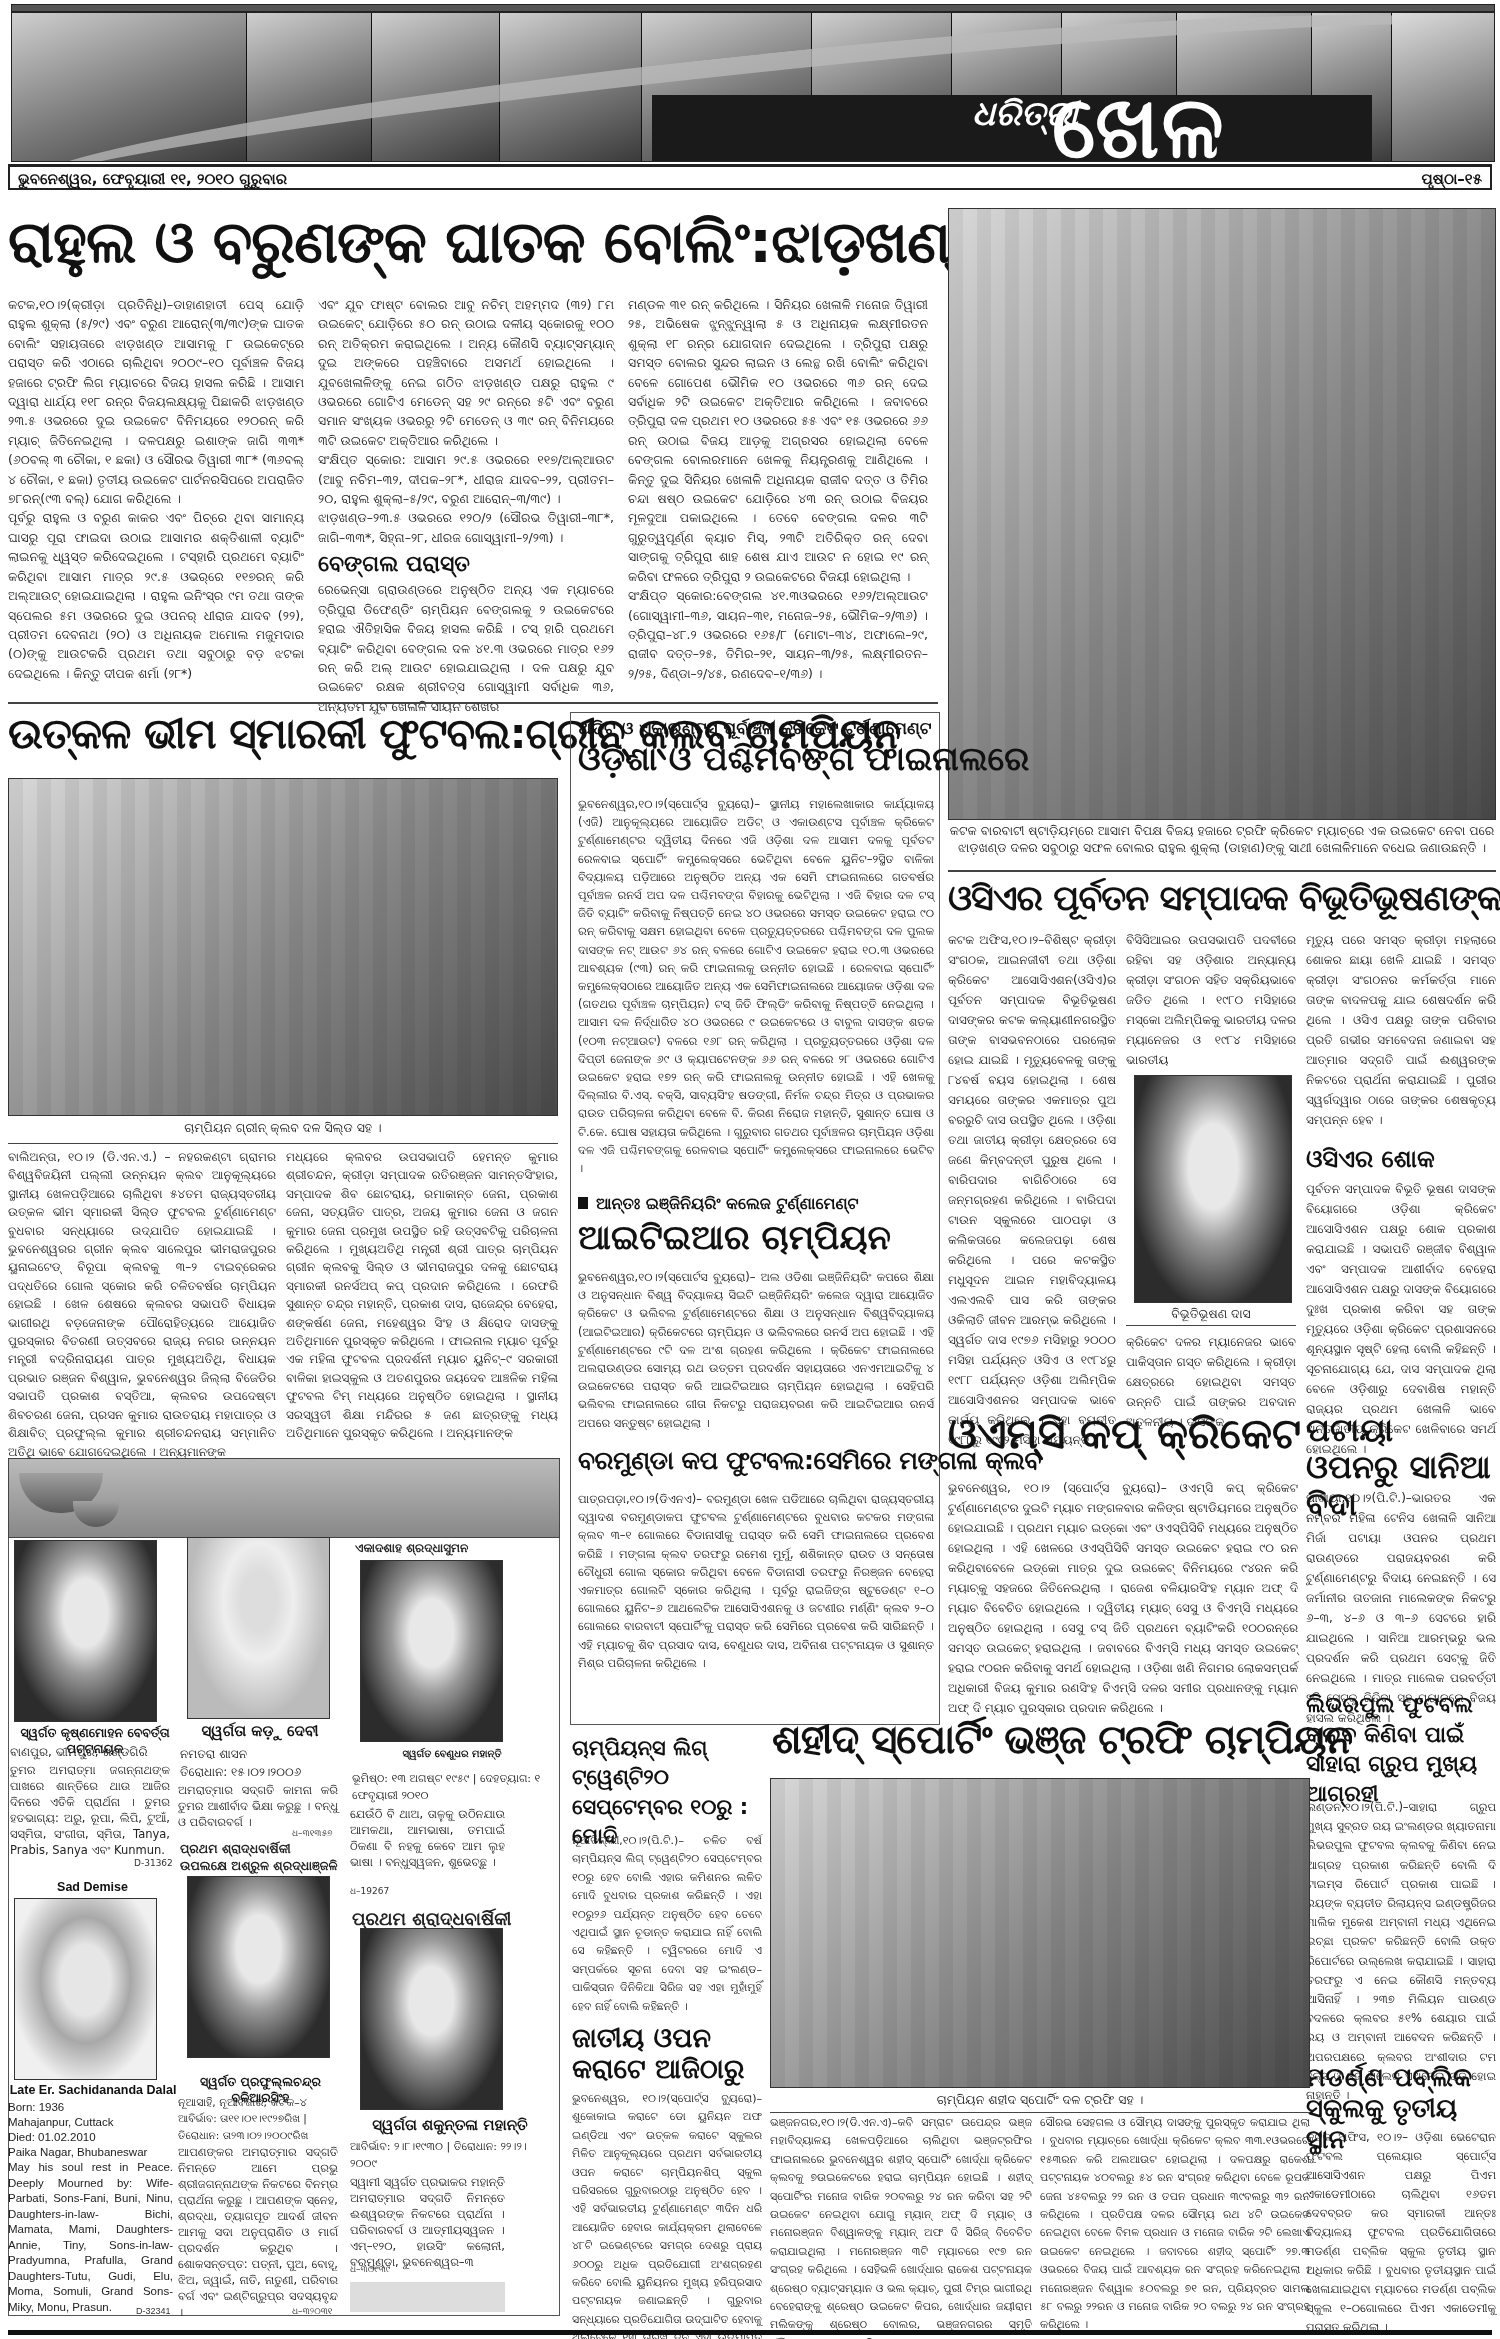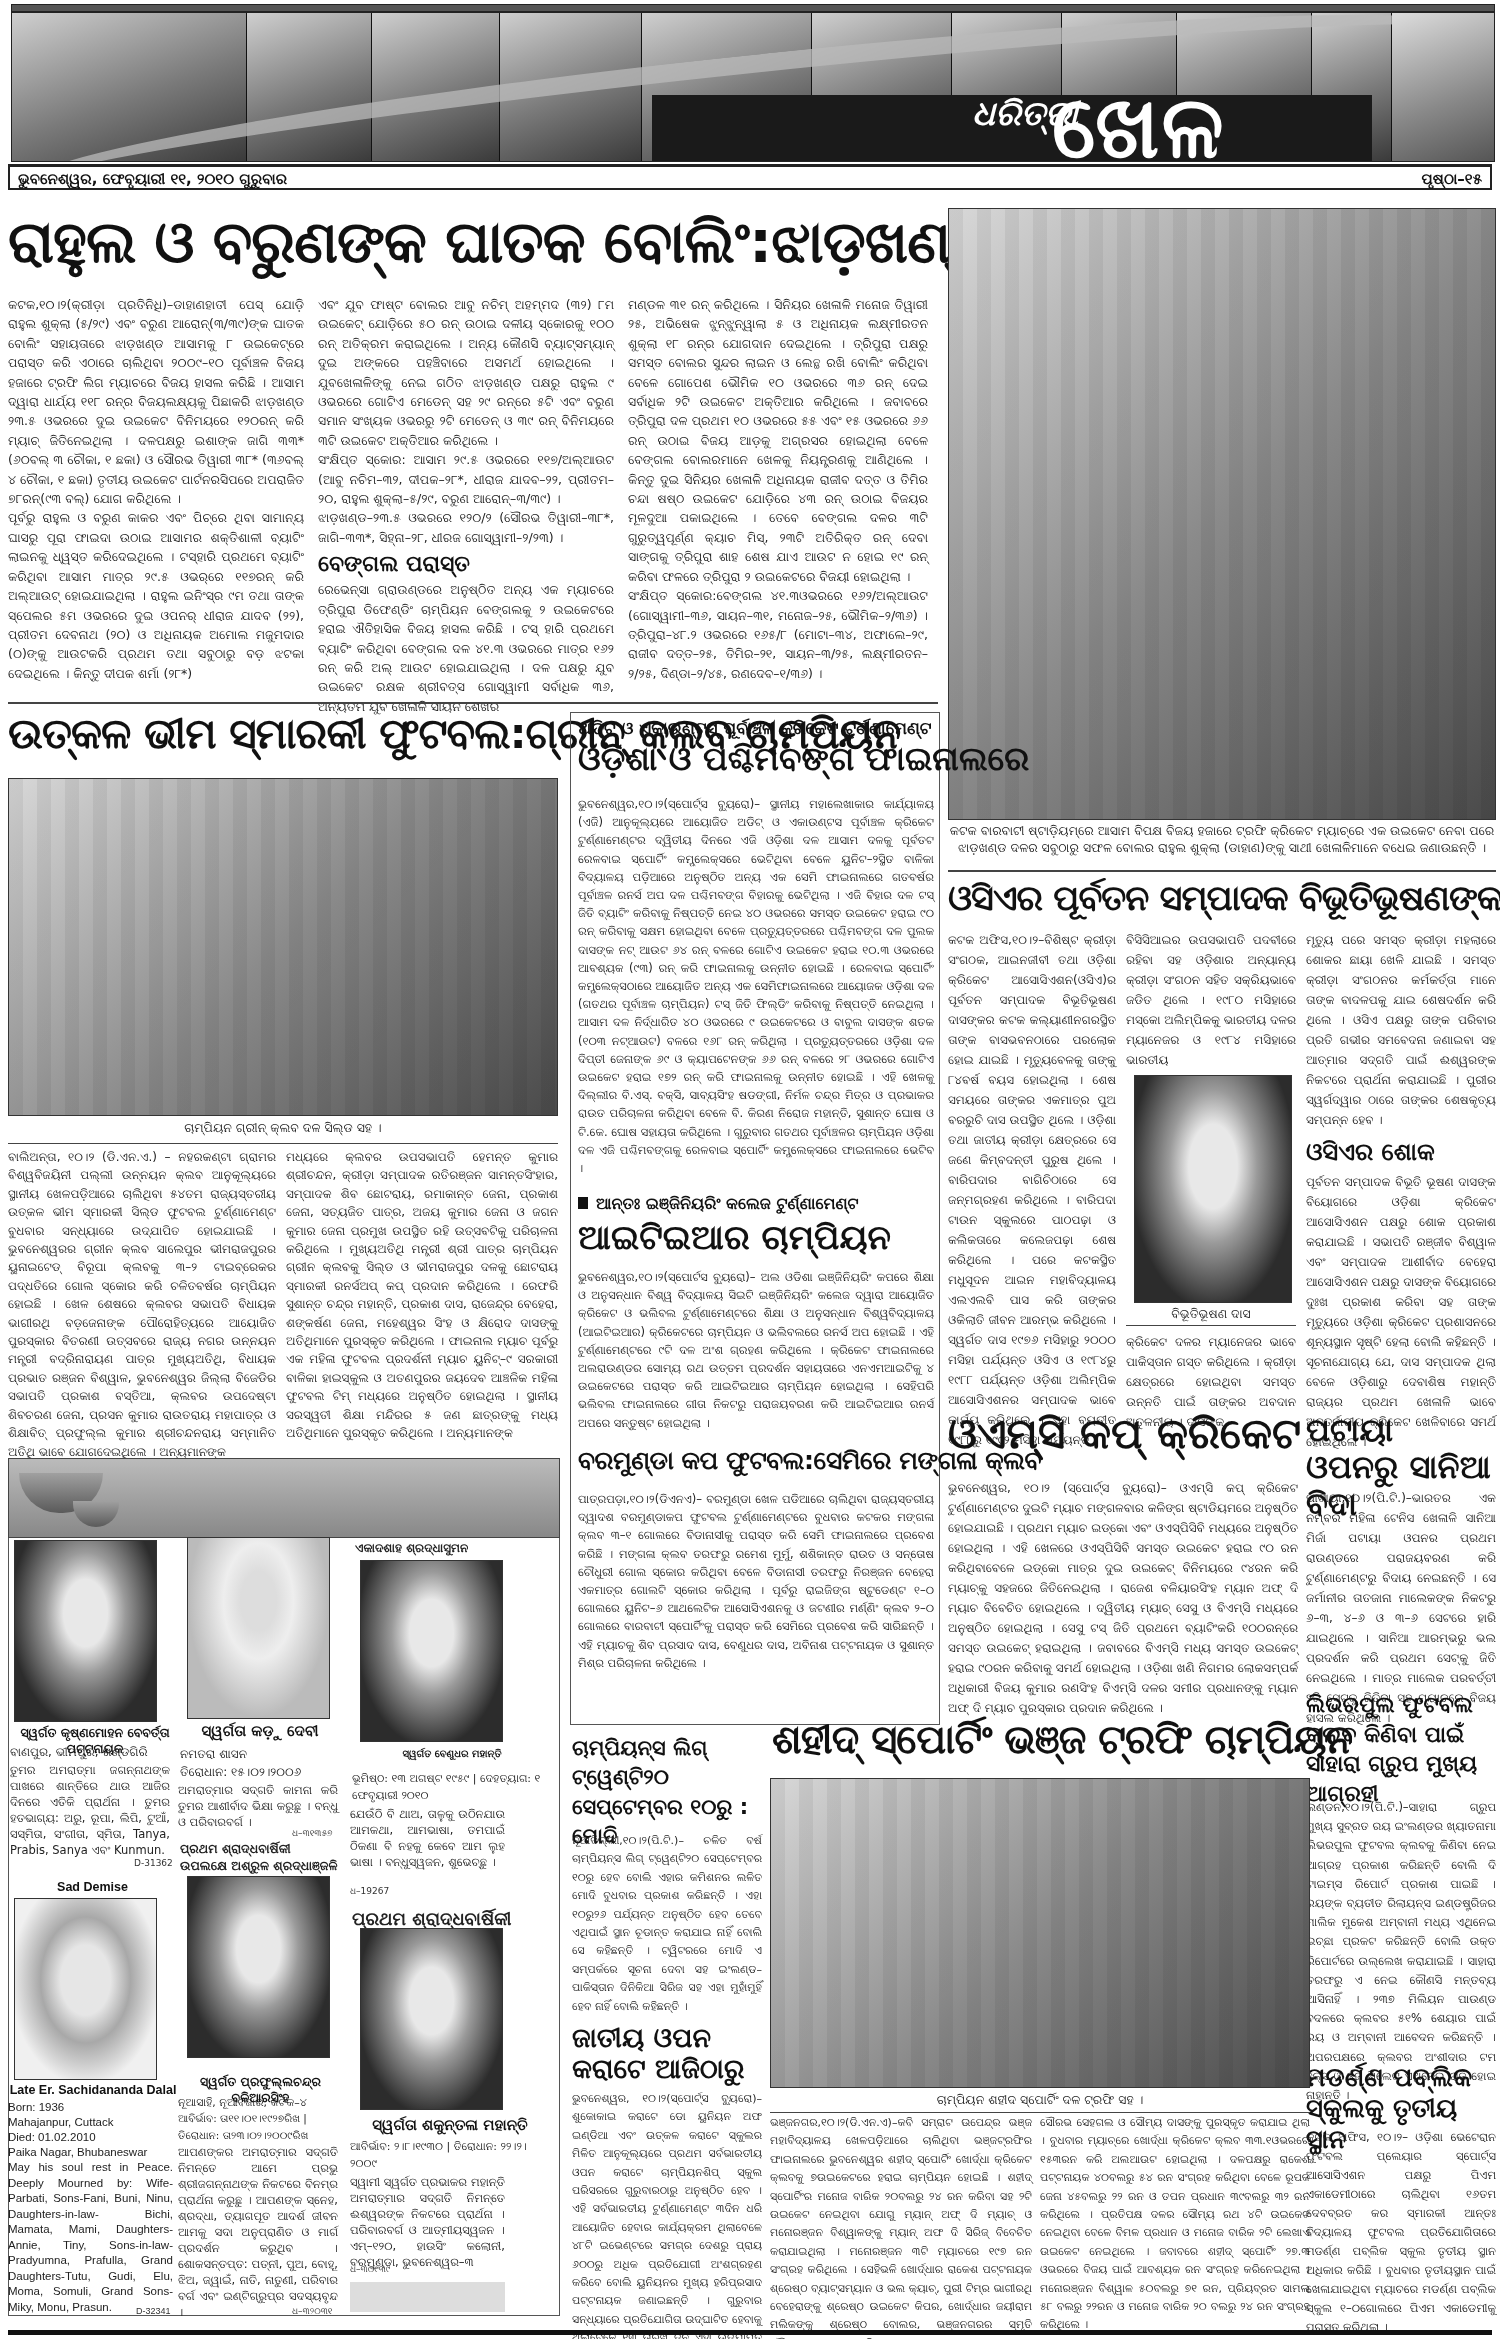--- a/index.html
+++ b/index.html
@@ -102,21 +102,21 @@
 
 <div class="abs h1" style="left:948px;top:880px;width:548px;font-size:35px;white-space:nowrap;letter-spacing:-1px">ଓସିଏର ପୂର୍ବତନ ସମ୍ପାଦକ ବିଭୂତିଭୂଷଣଙ୍କ ପରଲୋକ</div>
 <div class="col txt" style="left:948px;top:930px;width:168px;font-size:12px;line-height:20px">କଟକ ଅଫିସ,୧୦।୨–ବିଶିଷ୍ଟ କ୍ରୀଡ଼ା ସଂଗଠକ, ଆଇନଜୀବୀ ତଥା ଓଡ଼ିଶା କ୍ରିକେଟ ଆସୋସିଏଶନ(ଓସିଏ)ର ପୂର୍ବତନ ସମ୍ପାଦକ ବିଭୂତିଭୂଷଣ ଦାସଙ୍କର କଟକ କଲ୍ୟାଣୀନଗରସ୍ଥିତ ତାଙ୍କ ବାସଭବନଠାରେ ପରଲୋକ ହୋଇ ଯାଇଛି । ମୃତ୍ୟୁବେଳକୁ ତାଙ୍କୁ ୮୪ବର୍ଷ ବୟସ ହୋଇଥିଲା । ଶେଷ ସମୟରେ ତାଙ୍କର ଏକମାତ୍ର ପୁଅ ବରରୁଚି ଦାସ ଉପସ୍ଥିତ ଥିଲେ । ଓଡ଼ିଶା ତଥା ଜାତୀୟ କ୍ରୀଡ଼ା କ୍ଷେତ୍ରରେ ସେ ଜଣେ କିମ୍ବଦନ୍ତୀ ପୁରୁଷ ଥିଲେ । ବାରିପଦାର ବାଗିଚିଠାରେ ସେ ଜନ୍ମଗ୍ରହଣ କରିଥିଲେ । ବାରିପଦା ଟାଉନ ସ୍କୁଲରେ ପାଠପଢ଼ା ଓ କଲିକତାରେ କଲେଜପଢ଼ା ଶେଷ କରିଥିଲେ । ପରେ କଟକସ୍ଥିତ ମଧୁସୂଦନ ଆଇନ ମହାବିଦ୍ୟାଳୟ ଏଲଏଲବି ପାସ କରି ତାଙ୍କର ଓକିଲାତି ଜୀବନ ଆରମ୍ଭ କରିଥିଲେ । ସ୍ୱର୍ଗତ ଦାସ ୧୯୭୬ ମସିହାରୁ ୨୦୦୦ ମସିହା ପର୍ଯ୍ୟନ୍ତ ଓସିଏ ଓ ୧୯୮୪ରୁ ୧୯୮୮ ପର୍ଯ୍ୟନ୍ତ ଓଡ଼ିଶା ଅଲିମ୍ପିକ ଆସୋସିଏଶନର ସମ୍ପାଦକ ଭାବେ କାର୍ଯ୍ୟ କରିଥିଲେ । ଏହା ବ୍ୟତୀତ ୧୯୮୮ରୁ ୧୯୯୨ ମସିହା ପର୍ଯ୍ୟନ୍ତ</div>
 <div class="col txt" style="left:1126px;top:930px;width:170px;font-size:12px;line-height:20px">ବିସିସିଆଇର ଉପସଭାପତି ପଦବୀରେ ରହିବା ସହ ଓଡ଼ିଶାର ଅନ୍ୟାନ୍ୟ କ୍ରୀଡ଼ା ସଂଗଠନ ସହିତ ସକ୍ରିୟଭାବେ ଜଡିତ ଥିଲେ । ୧୯୮୦ ମସିହାରେ ମସ୍କୋ ଅଲିମ୍ପିକକୁ ଭାରତୀୟ ଦଳର ମ୍ୟାନେଜର ଓ ୧୯୮୪ ମସିହାରେ ଭାରତୀୟ</div>
 <div class="face" style="left:1134px;top:1075px;width:158px;height:228px"></div>
 <div class="abs cap" style="left:1126px;top:1306px;width:170px">ବିଭୂତିଭୂଷଣ ଦାସ</div>
 <div class="rule" style="left:1126px;top:1325px;width:170px;height:1px"></div>
 <div class="col txt" style="left:1126px;top:1332px;width:170px;font-size:12px;line-height:20px">କ୍ରିକେଟ ଦଳର ମ୍ୟାନେଜର ଭାବେ ପାକିସ୍ତାନ ଗସ୍ତ କରିଥିଲେ । କ୍ରୀଡ଼ା କ୍ଷେତ୍ରରେ ହୋଇଥିବା ସମସ୍ତ ଉନ୍ନତି ପାଇଁ ତାଙ୍କର ଅବଦାନ ଅତୁଳନୀୟ । ଦାସଙ୍କ</div>
 <div class="col" style="left:1306px;top:930px;width:190px">
   <div class="txt" style="font-size:12px;line-height:20px">ମୃତ୍ୟୁ ପରେ ସମସ୍ତ କ୍ରୀଡ଼ା ମହଲାରେ ଶୋକର ଛାୟା ଖେଳି ଯାଇଛି । ସମସ୍ତ କ୍ରୀଡ଼ା ସଂଗଠନର କର୍ମକର୍ତ୍ତା ମାନେ ତାଙ୍କ ବାଦଳପକୁ ଯାଇ ଶେଷଦର୍ଶନ କରି ଥିଲେ । ଓସିଏ ପକ୍ଷରୁ ତାଙ୍କ ପରିବାର ପ୍ରତି ଗଭୀର ସମବେଦନା ଜଣାଇବା ସହ ଆତ୍ମାର ସଦ୍‌ଗତି ପାଇଁ ଈଶ୍ୱରଙ୍କ ନିକଟରେ ପ୍ରାର୍ଥନା କରାଯାଇଛି । ପୁରୀର ସ୍ୱର୍ଗଦ୍ୱାର ଠାରେ ତାଙ୍କର ଶେଷକୃତ୍ୟ ସମ୍ପନ୍ନ ହେବ ।</div>
-  <div class="sub" style="font-size:24px;margin:8px 0 6px">ଓସିଏର ଶୋକ</div>
+  <div class="sub" style="font-size:24px;margin:15px 0 6px">ଓସିଏର ଶୋକ</div>
   <div class="txt" style="font-size:12px;line-height:20px">ପୂର୍ବତନ ସମ୍ପାଦକ ବିଭୂତି ଭୂଷଣ ଦାସଙ୍କ ବିୟୋଗରେ ଓଡ଼ିଶା କ୍ରିକେଟ ଆସୋସିଏଶନ ପକ୍ଷରୁ ଶୋକ ପ୍ରକାଶ କରାଯାଇଛି । ସଭାପତି ରଞ୍ଜୀବ ବିଶ୍ୱାଳ ଏବଂ ସମ୍ପାଦକ ଆଶୀର୍ବାଦ ବେହେରା ଆସୋସିଏଶନ ପକ୍ଷରୁ ଦାସଙ୍କ ବିୟୋଗରେ ଦୁଃଖ ପ୍ରକାଶ କରିବା ସହ ତାଙ୍କ ମୃତ୍ୟୁରେ ଓଡ଼ିଶା କ୍ରିକେଟ ପ୍ରଶାସନରେ ଶୂନ୍ୟସ୍ଥାନ ସୃଷ୍ଟି ହେଲା ବୋଲି କହିଛନ୍ତି । ସୂଚନାଯୋଗ୍ୟ ଯେ, ଦାସ ସମ୍ପାଦକ ଥିଲା ବେଳେ ଓଡ଼ିଶାରୁ ଦେବାଶିଷ ମହାନ୍ତି ରାଜ୍ୟର ପ୍ରଥମ ଖେଳାଳି ଭାବେ ଅନ୍ତର୍ଜାତୀୟ କ୍ରିକେଟ ଖେଳିବାରେ ସମର୍ଥ ହୋଇଥିଲେ ।</div>
 </div>
 
 <div class="abs h1" style="left:948px;top:1412px;width:350px;font-size:42px;white-space:nowrap">ଓଏମ୍‌ସି କପ୍ କ୍ରିକେଟ</div>
 <div class="col txt" style="left:948px;top:1478px;width:350px;font-size:12px;line-height:20px">ଭୁବନେଶ୍ୱର, ୧୦।୨ (ସ୍ପୋର୍ଟ୍ସ ବ୍ୟୁରୋ)– ଓଏମ୍‌ସି କପ୍ କ୍ରିକେଟ ଟୁର୍ଣ୍ଣାମେଣ୍ଟର ଦୁଇଟି ମ୍ୟାଚ ମଙ୍ଗଳବାର କଳିଙ୍ଗ ଷ୍ଟାଡିୟମରେ ଅନୁଷ୍ଠିତ ହୋଇଯାଇଛି । ପ୍ରଥମ ମ୍ୟାଚ ଇଡ୍‌କୋ ଏବଂ ଓଏସ୍‌ପିସିବି ମଧ୍ୟରେ ଅନୁଷ୍ଠିତ ହୋଇଥିଲା । ଏହି ଖେଳରେ ଓଏସ୍‌ପିସିବି ସମସ୍ତ ଉଇକେଟ ହରାଇ ୯୦ ରନ କରିଥିବାବେଳେ ଇଡ୍‌କୋ ମାତ୍ର ଦୁଇ ଉଇକେଟ୍ ବିନିମୟରେ ୯୪ରନ କରି ମ୍ୟାଚ୍‌କୁ ସହଜରେ ଜିତିନେଇଥିଲା । ରାଜେଶ ବଳିୟାରସିଂହ ମ୍ୟାନ ଅଫ୍ ଦି ମ୍ୟାଚ ବିବେଚିତ ହୋଇଥିଲେ । ଦ୍ୱିତୀୟ ମ୍ୟାଚ୍ ସେସୁ ଓ ବିଏମ୍‌ସି ମଧ୍ୟରେ ଅନୁଷ୍ଠିତ ହୋଇଥିଲା । ସେସୁ ଟସ୍ ଜିତି ପ୍ରଥମେ ବ୍ୟାଟିଂକରି ୧୦୦ରନ୍‌ରେ ସମସ୍ତ ଉଇକେଟ୍ ହରାଇଥିଲା । ଜବାବରେ ବିଏମ୍‌ସି ମଧ୍ୟ ସମସ୍ତ ଉଇକେଟ୍ ହରାଇ ୯୦ରନ କରିବାକୁ ସମର୍ଥ ହୋଇଥିଲା । ଓଡ଼ିଶା ଖଣି ନିଗମର ଲୋକସମ୍ପର୍କ ଅଧିକାରୀ ବିଜୟ କୁମାର ରଣସିଂହ ବିଏମ୍‌ସି ଦଳର ସମୀର ପ୍ରଧାନଙ୍କୁ ମ୍ୟାନ ଅଫ୍ ଦି ମ୍ୟାଚ ପୁରସ୍କାର ପ୍ରଦାନ କରିଥିଲେ ।</div>
 
 <div class="abs h1" style="left:1306px;top:1412px;width:190px;font-size:32px;line-height:1.15">ପଟାୟା ଓପନରୁ ସାନିଆ ବିଦା</div>
 <div class="col txt" style="left:1306px;top:1488px;width:190px;font-size:12px;line-height:20px">ପାଟାୟା,୧୦।୨(ପି.ଟି.)–ଭାରତର ଏକ ନମ୍ବର ମହିଳା ଟେନିସ ଖେଳାଳି ସାନିଆ ମିର୍ଜା ପଟାୟା ଓପନର ପ୍ରଥମ ରାଉଣ୍ଡରେ ପରାଜୟବରଣ କରି ଟୁର୍ଣ୍ଣାମେଣ୍ଟରୁ ବିଦାୟ ନେଇଛନ୍ତି । ସେ ଜର୍ମାନୀର ତାତଜାନା ମାଲେକଙ୍କ ନିକଟରୁ ୬–୩, ୪–୬ ଓ ୩–୬ ସେଟରେ ହାରି ଯାଇଥିଲେ । ସାନିଆ ଆରମ୍ଭରୁ ଭଲ ପ୍ରଦର୍ଶନ କରି ପ୍ରଥମ ସେଟ୍‌କୁ ଜିତି ନେଇଥିଲେ । ମାତ୍ର ମାଲେକ ପରବର୍ତ୍ତୀ ୨ଟି ସେଟ୍‌କୁ ଜିତିବା ସହ ମ୍ୟାଚରେ ବିଜୟ ହାସଲ କରିଥିଲେ ।</div>
 
 <div class="abs h1" style="left:1306px;top:1690px;width:190px;font-size:22px;line-height:1.35">ଲିଭରପୁଲ ଫୁଟବଲ କ୍ଲବ କିଣିବା ପାଇଁ ସାହାରା ଗ୍ରୁପ ମୁଖ୍ୟ ଆଗ୍ରହୀ</div>

